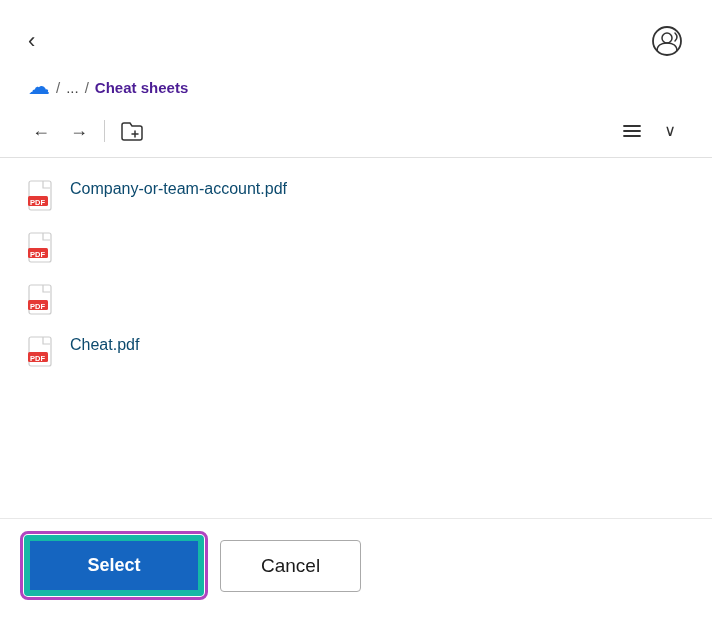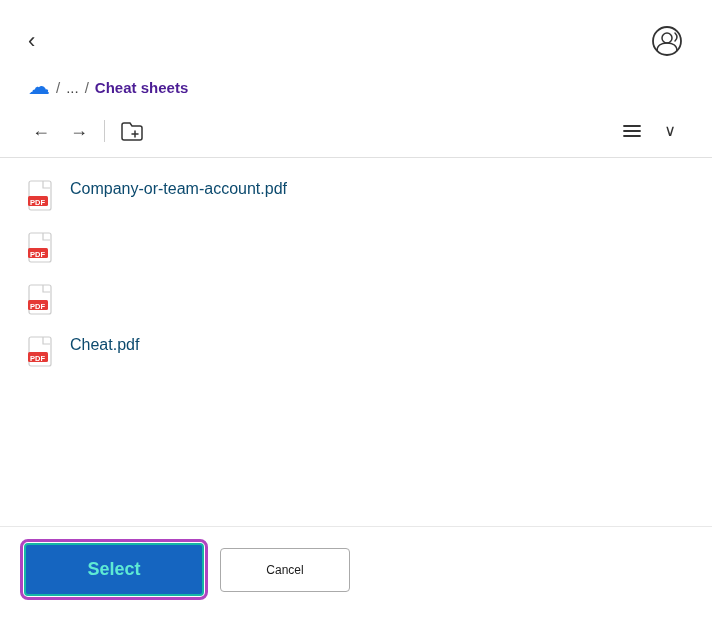--- a/index.html
+++ b/index.html
@@ -178,38 +178,38 @@
     .footer {
       padding: 16px 24px 24px 24px;
       display: flex;
       align-items: center;
       gap: 16px;
       border-top: 1px solid #e8e8e8;
     }
 
     .btn-select {
       background: #1565c0;
-      color: #5eead4;
-      border: 2px solid #14b8a6;
+      color: #ffffff;
+      border: 6px solid #14b8a6;
       border-radius: 4px;
       font-size: 18px;
       font-weight: 600;
       padding: 14px 48px;
       cursor: pointer;
       outline: 3px solid #b044c0;
       outline-offset: 1px;
       min-width: 180px;
     }
 
     .btn-cancel {
       background: #fff;
       color: #1a1a1a;
       border: 1.5px solid #aaa;
       border-radius: 4px;
-      font-size: 12px;
+      font-size: 19px;
       font-weight: 500;
       padding: 14px 40px;
       cursor: pointer;
       min-width: 130px;
       text-align: center;
     }
   </style>
 </head>
 <body>
 

